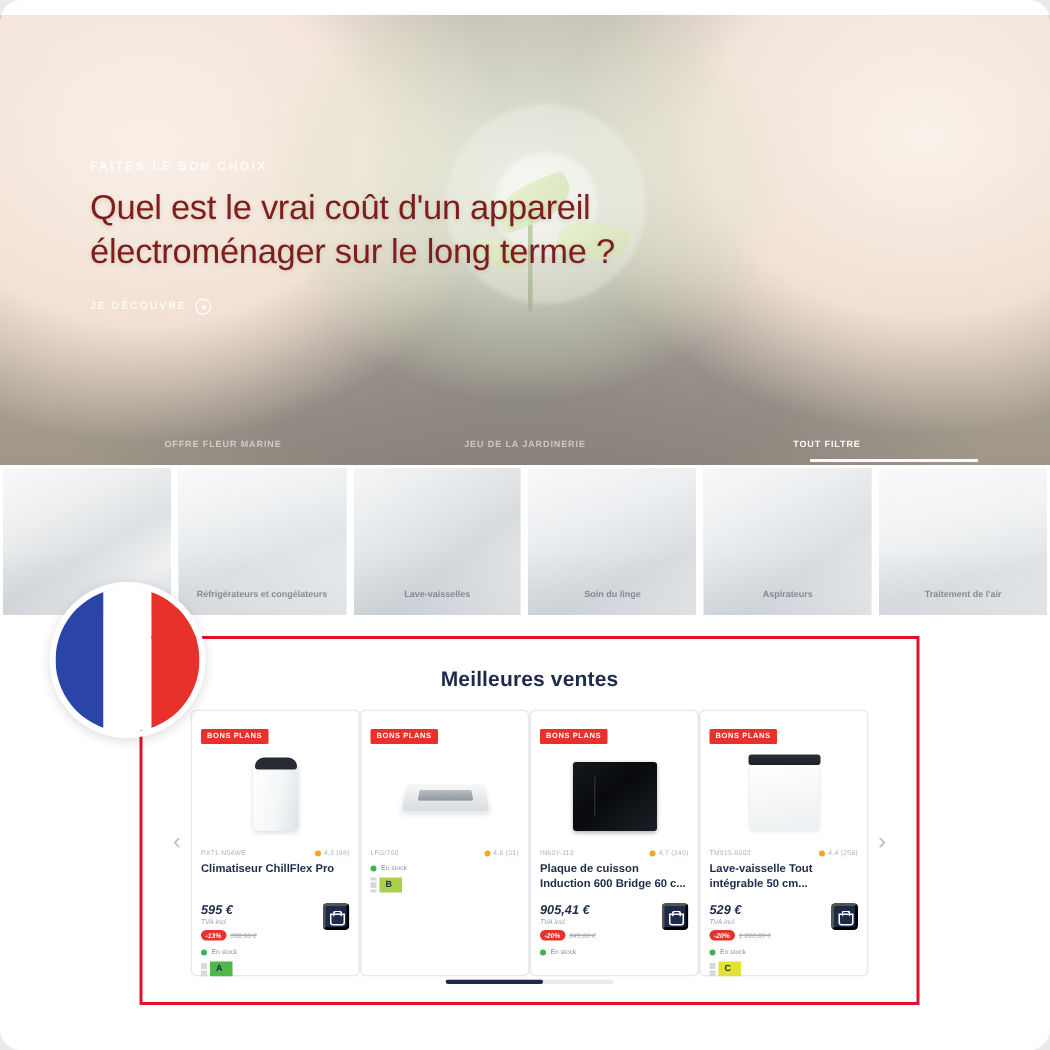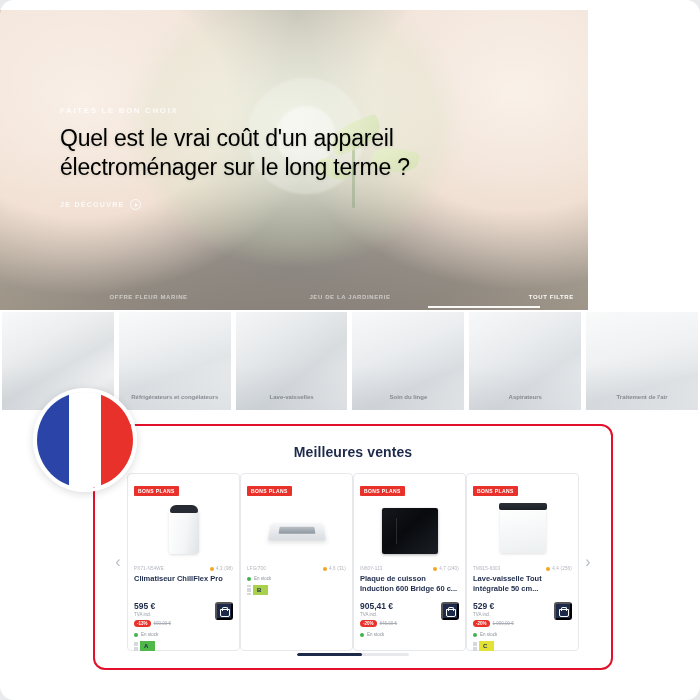--- a/index.html
+++ b/index.html
@@ -16,21 +16,21 @@
     width: 700px; height: 700px;
     background: #ffffff;
     border-radius: 14px;
     overflow: hidden;
   }
 
   
   .hero {
     position: absolute;
     left: 0; top: 10px;
-    width: 588px; height: 300px;
+    width: 700px; height: 300px;
     overflow: hidden;
     background: #8ba36a;
   }
   .hero-bg {
     position: absolute; inset: 0;
     background:
       radial-gradient(circle at 52% 42%, rgba(255,255,255,.55) 0 8%, rgba(236,243,228,.30) 9% 16%, rgba(0,0,0,0) 17%),
       radial-gradient(ellipse 240px 200px at 50% 38%, rgba(222,236,200,.85), rgba(160,190,120,.25) 60%, rgba(0,0,0,0) 72%),
       radial-gradient(ellipse 320px 260px at 14% 30%, #f0d9c6 0%, #e3bfa4 45%, rgba(190,150,120,0) 75%),
       radial-gradient(ellipse 320px 260px at 88% 28%, #f2ddcb 0%, #e0bda2 45%, rgba(190,150,120,0) 75%),
@@ -66,21 +66,21 @@
     letter-spacing: 1.6px;
     font-weight: 700;
     color: rgba(255,255,255,.80);
     text-transform: uppercase;
     margin-bottom: 9px;
   }
   .hero-title {
     font-size: 23px;
     line-height: 1.24;
     font-weight: 400;
-    color: #000000;
+    color: #7f1d1d;
     letter-spacing: -.2px;
     text-shadow: 0 1px 3px rgba(120,130,100,.25);
   }
   .hero-cta {
     margin-top: 18px;
     display: inline-flex;
     align-items: center;
     gap: 6px;
     font-size: 7px;
     letter-spacing: 1.3px;
@@ -165,21 +165,21 @@
     line-height: 1.2;
   }
 
   
   .panel {
     position: absolute;
     left: 93px; top: 424px;
     width: 520px; height: 246px;
     background: #ffffff;
     border: 2px solid #e3102b;
-    border-radius: 12px;
+    border-radius: 0;
     overflow: hidden;
   }
   .panel-title {
     text-align: center;
     font-size: 14px;
     font-weight: 700;
     color: #1d2a4a;
     padding-top: 18px;
     letter-spacing: .1px;
   }
@@ -264,21 +264,21 @@
   .star-dot { width: 4px; height: 4px; background: #f5a623; border-radius: 50%; display: inline-block; }
   .card-name {
     font-size: 7.5px;
     line-height: 1.35;
     font-weight: 700;
     color: #1d2a4a;
     height: 22px;
     overflow: hidden;
     margin-bottom: 6px;
   }
-  .price-row { display: flex; align-items: flex-start; justify-content: space-between; }
+  .price-row { display: flex; align-items: flex-start; justify-content: space-between; font-style: italic; }
   .price-main { font-size: 8.5px; font-weight: 700; color: #1d2a4a; line-height: 1.1; }
   .price-vat { font-size: 4.5px; color: #9ba0a8; margin-top: 1px; }
   .old-row { display: flex; align-items: center; gap: 3px; margin-top: 3px; }
   .pct { background: #e8312a; color: #fff; font-size: 4.5px; font-weight: 700; padding: 1px 3px; border-radius: 6px; }
   .old-price { font-size: 4.5px; color: #a8adb5; text-decoration: line-through; }
   .cart-btn {
     width: 18px; height: 18px;
     background: #1d2a4a;
     border-radius: 3px;
     display: flex; align-items: center; justify-content: center;

